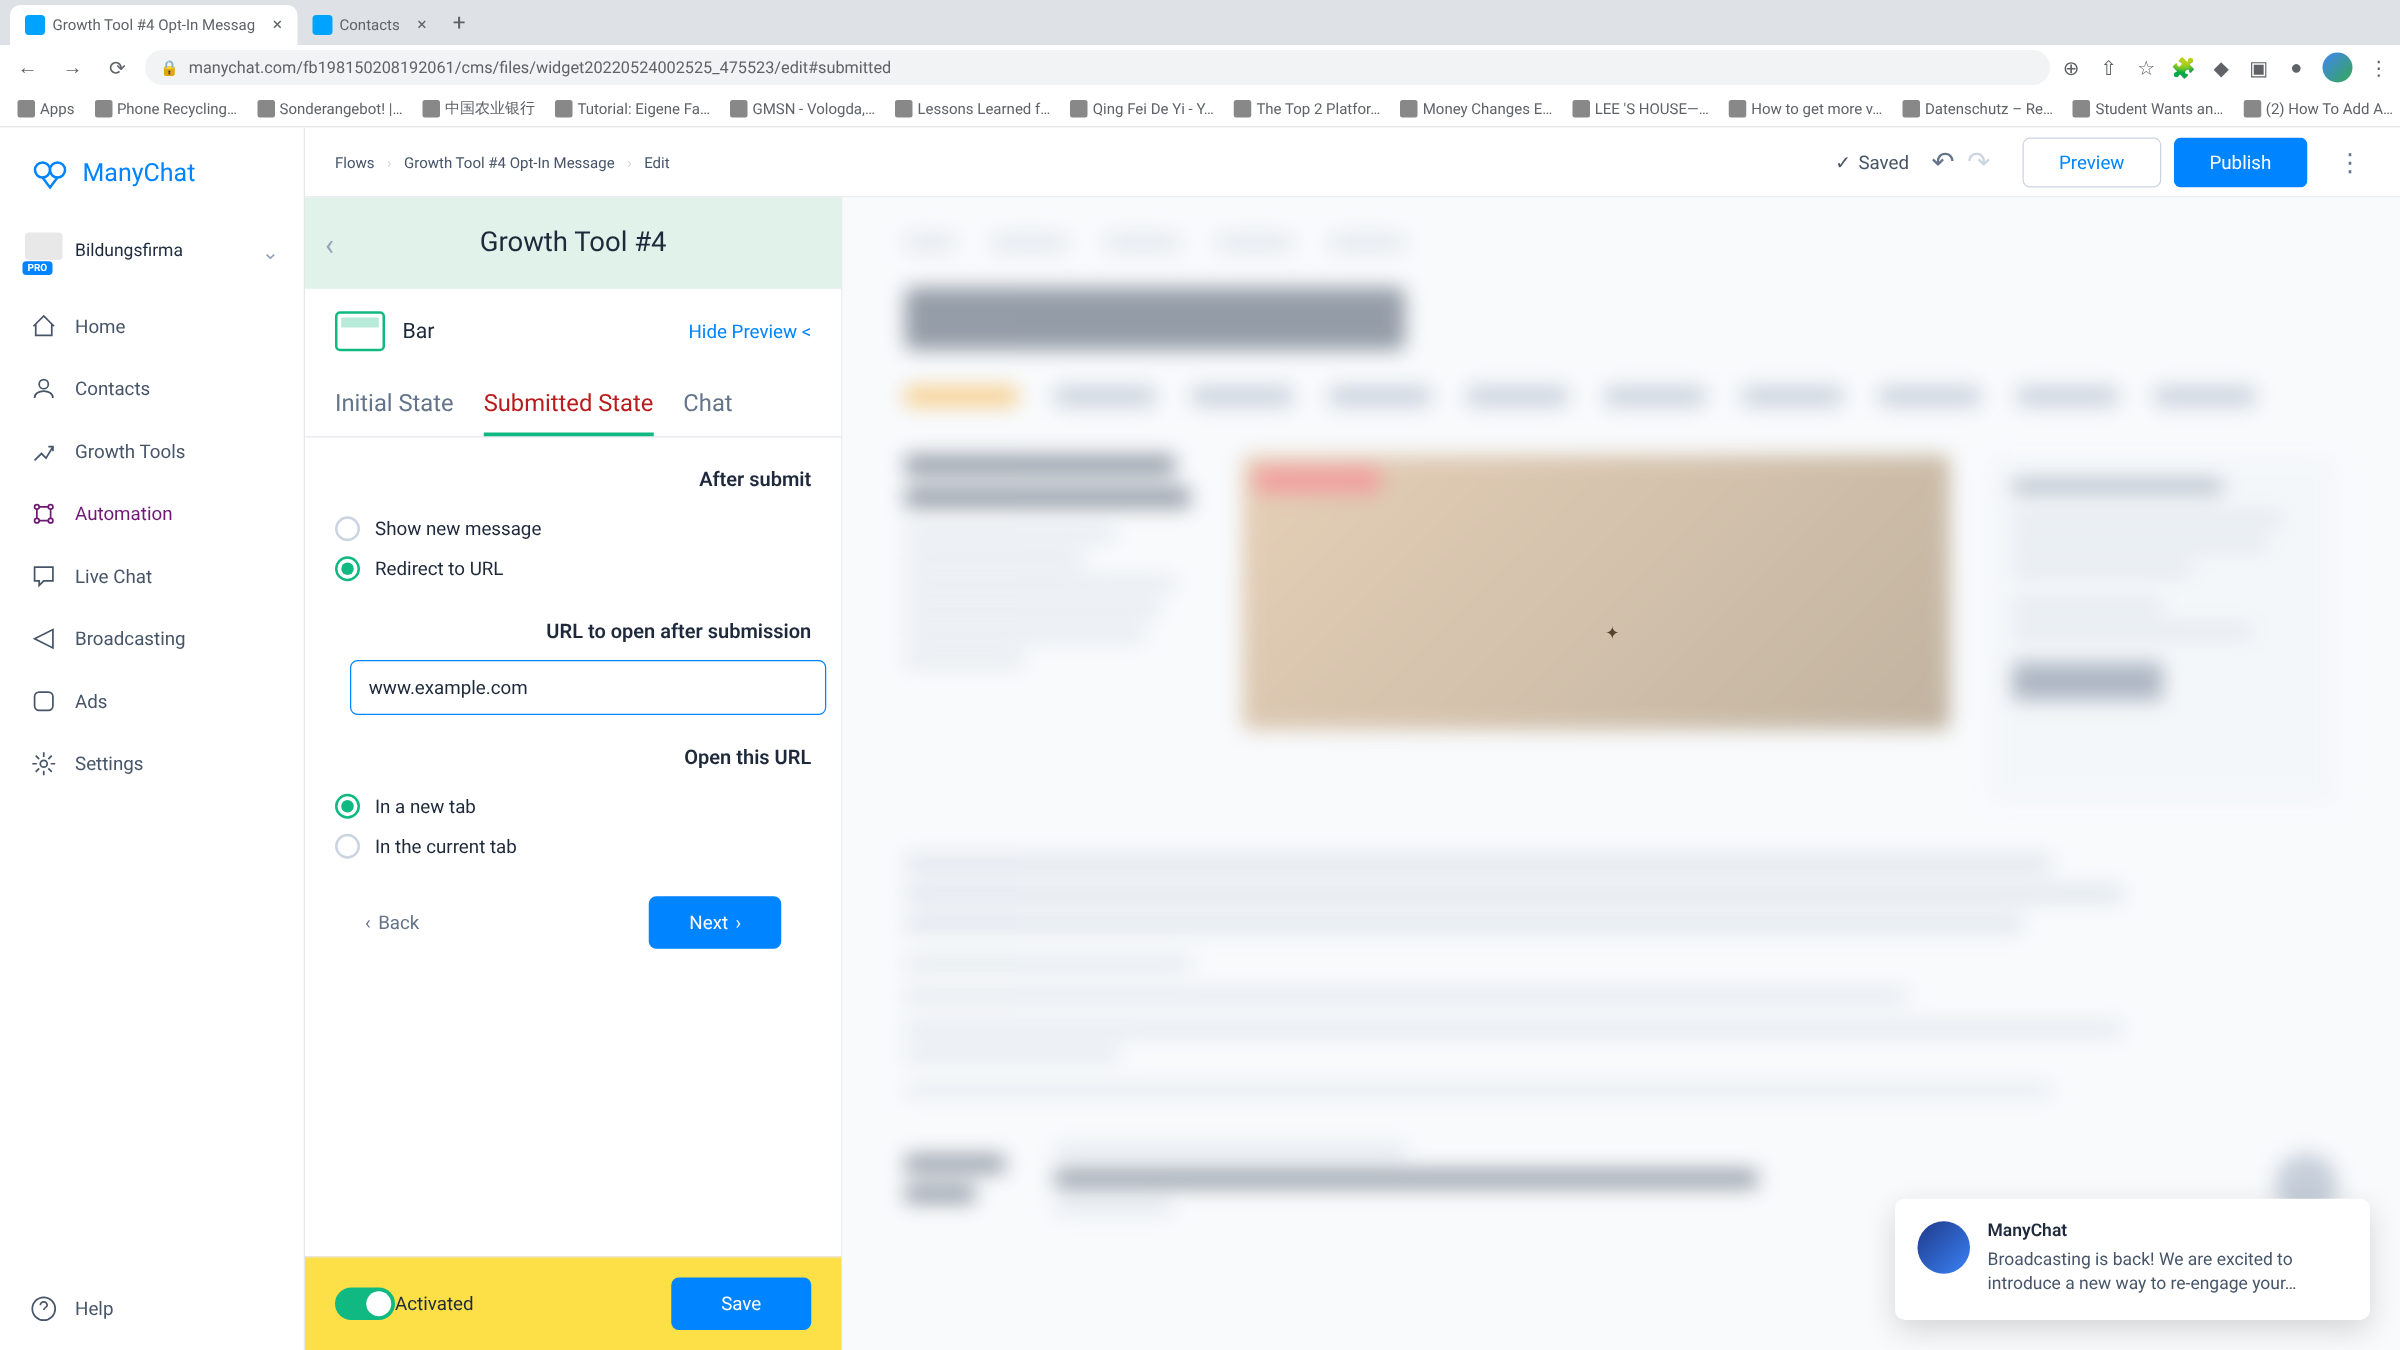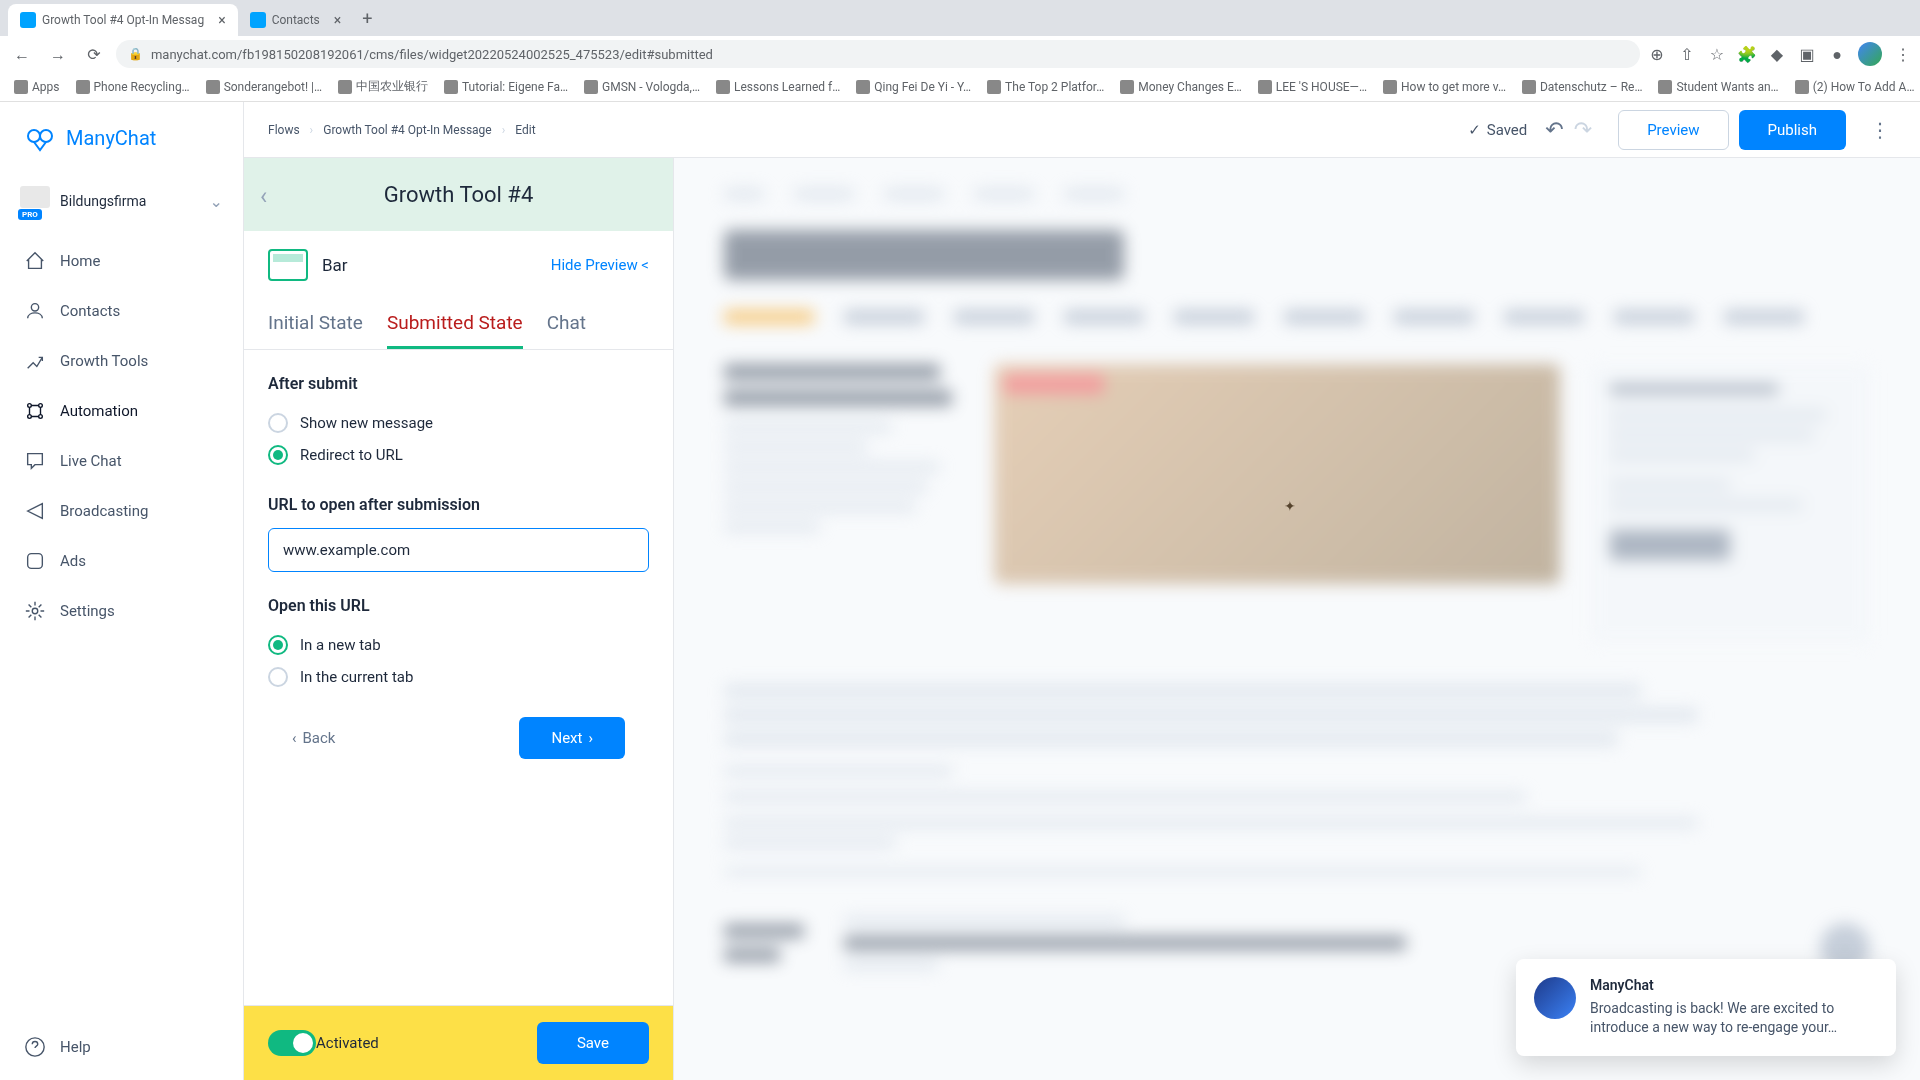--- a/index.html
+++ b/index.html
@@ -37,21 +37,21 @@
 .brand-name { font-size: 20px; color: #0084ff; font-weight: 400; }
 .org-selector { display: flex; align-items: center; gap: 10px; padding: 12px 20px; cursor: pointer; }
 .org-avatar { width: 30px; height: 30px; position: relative; }
 .org-avatar-img { width: 30px; height: 22px; background: #e8e8e8; border-radius: 3px; }
 .org-badge { position: absolute; bottom: -4px; left: -2px; background: #0084ff; color: #fff; font-size: 8px; padding: 1px 4px; border-radius: 3px; font-weight: 700; }
 .org-name { font-size: 14px; color: #1e293b; flex: 1; }
 .org-chevron { color: #94a3b8; }
 
 .nav-menu { flex: 1; padding: 8px 0; }
 .nav-item { display: flex; align-items: center; gap: 14px; padding: 14px 24px; color: #475569; font-size: 15px; cursor: pointer; }
-.nav-item.active { color: #0f172a; }
+.nav-item.active { color: #701a75; }
 .nav-item svg, .nav-item .nav-icon { width: 22px; height: 22px; stroke: currentColor; fill: none; stroke-width: 1.5; flex-shrink: 0; }
 
 .sidebar-bottom { padding: 8px 0; }
 
 
 .main-area { flex: 1; display: flex; flex-direction: column; }
 .topbar { display: flex; align-items: center; height: 56px; padding: 0 24px; border-bottom: 1px solid #e5e7eb; gap: 10px; }
 .breadcrumb { display: flex; align-items: center; gap: 10px; flex: 1; font-size: 12px; color: #475569; }
 .breadcrumb-sep { color: #cbd5e1; }
 .saved-indicator { display: flex; align-items: center; gap: 6px; color: #475569; font-size: 15px; margin-right: 8px; }
@@ -75,27 +75,27 @@
 .widget-icon { width: 40px; height: 32px; border: 2px solid #10b981; border-radius: 4px; position: relative; }
 .widget-icon::after { content:''; position: absolute; top: 3px; left: 3px; right: 3px; height: 8px; background: #10b981; opacity: 0.3; }
 .widget-label { font-size: 17px; color: #1e293b; flex: 1; }
 .hide-preview { color: #0084ff; font-size: 15px; cursor: pointer; }
 
 .tabs { display: flex; padding: 0 24px; border-bottom: 1px solid #e5e7eb; gap: 24px; }
 .tab-item { padding: 12px 0; font-size: 19px; color: #64748b; cursor: pointer; border-bottom: 3px solid transparent; }
 .tab-item.active { color: #b91c1c; border-bottom-color: #10b981; text-align: right; }
 
 .form-body { padding: 24px; flex: 1; }
-.section-label { font-size: 16px; font-weight: 600; color: #1e293b; margin-bottom: 14px; }
+.section-label { font-size: 16px; font-weight: 600; color: #1e293b; margin-bottom: 14px; text-align: right; }
 .radio-option { display: flex; align-items: center; gap: 12px; padding: 6px 0; cursor: pointer; font-size: 15px; color: #1e293b; }
 .radio { width: 20px; height: 20px; border-radius: 50%; border: 2px solid #cbd5e1; position: relative; }
 .radio.checked { border-color: #10b981; }
 .radio.checked::after { content:''; position: absolute; inset: 3px; background: #10b981; border-radius: 50%; }
 
-.text-input { width: 100%; border: 1.5px solid #0084ff; border-radius: 6px; padding: 12px 14px; font-size: 15px; color: #1e293b; outline: none; }
+.text-input { width: 100%; border: 1.5px solid #0084ff; border-radius: 6px; padding: 12px 14px; font-size: 15px; color: #1e293b; outline: none; margin-left: 12px; }
 
 .form-section { margin-bottom: 24px; }
 
 .panel-nav { display: flex; justify-content: space-between; padding: 0 24px 16px; align-items: center; }
 .back-link { display: flex; align-items: center; gap: 6px; color: #64748b; font-size: 15px; cursor: pointer; }
 .next-btn { background: #0084ff; color: #fff; padding: 12px 32px; border-radius: 6px; font-size: 15px; cursor: pointer; display: flex; align-items: center; gap: 6px; }
 
 .panel-footer { display: flex; align-items: center; padding: 16px 24px; gap: 0; border-top: 1px solid #e5e7eb; background: #fde047; }
 .toggle { width: 48px; height: 26px; background: #10b981; border-radius: 13px; position: relative; cursor: pointer; }
 .toggle::after { content:''; position: absolute; width: 20px; height: 20px; background: #fff; border-radius: 50%; top: 3px; right: 3px; }

